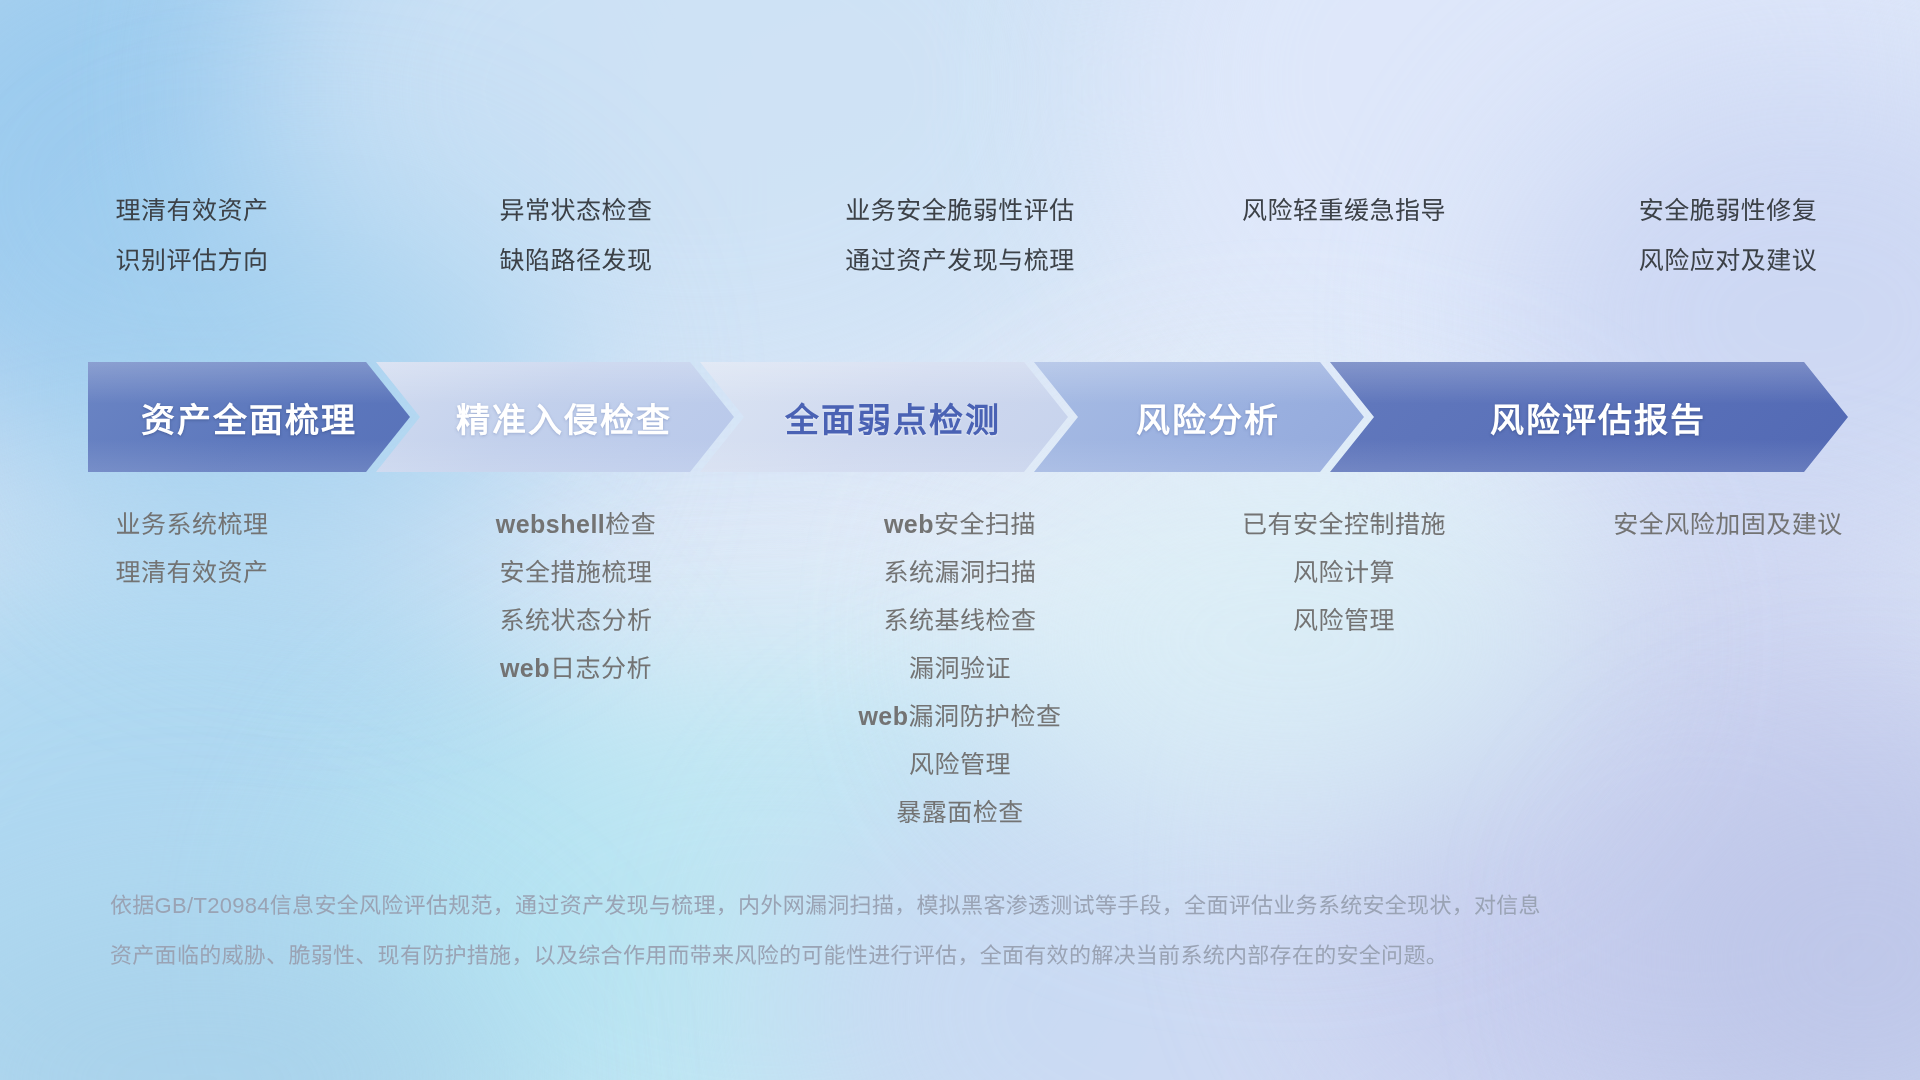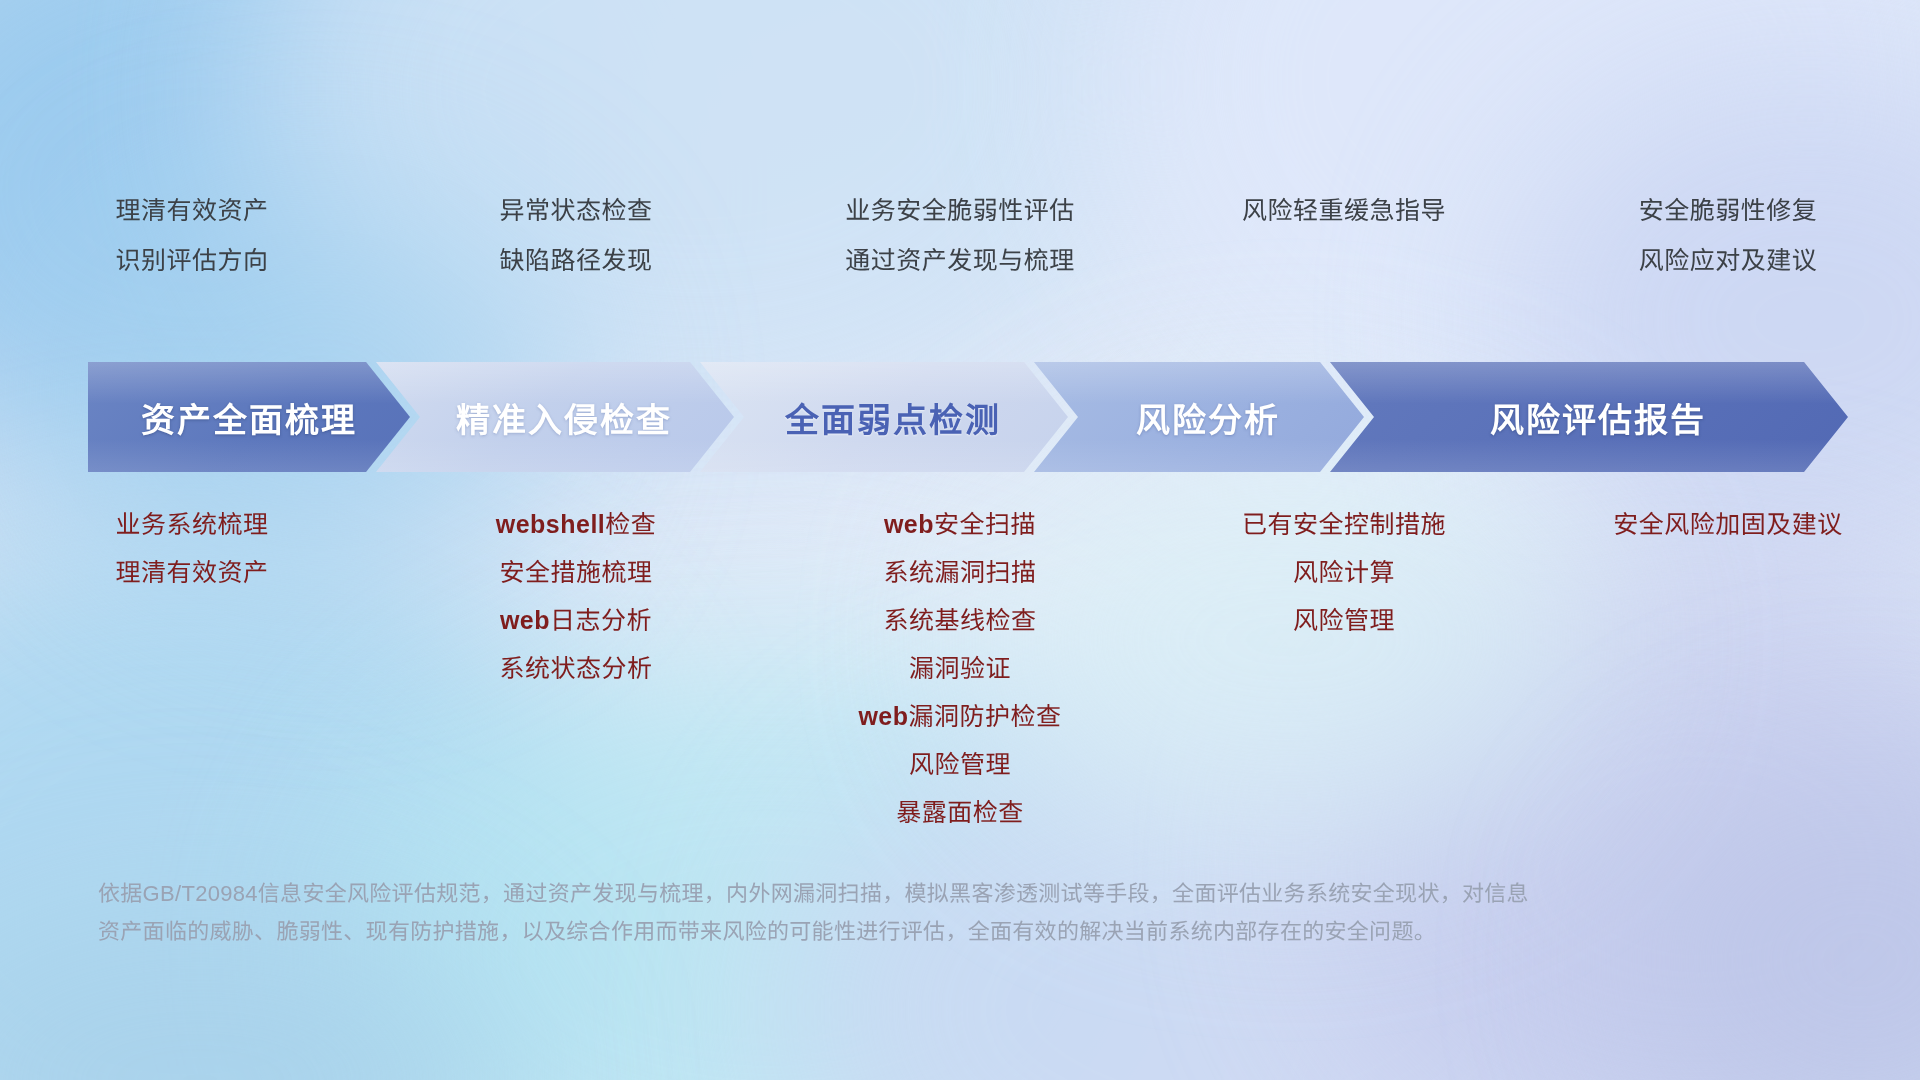--- a/index.html
+++ b/index.html
@@ -128,38 +128,38 @@
     pointer-events:none;
   }
 
   
   #bottom-notes { top: 500px; align-items: flex-start; }
   #bottom-notes .col { padding: 0 10px; }
 
   .note-b {
     font-size: 25px;
     line-height: 48px;
-    color: #7f1d1d;
+    color: #737373;
     letter-spacing: .5px;
     white-space: nowrap;
   }
   .note-b b { font-weight: bold; text-align: center; }
 
   
   #footer {
     position: absolute;
     left: 98px;
     top: 875px;
     width: 1560px;
     font-size: 22px;
     line-height: 38px;
     color: #9aa3b4;
     letter-spacing: .3px;
   }
-  #footer p { margin: 0; }
+  #footer p { margin: 12px; }
 </style>
 </head>
 <body>
 
 <div id="stage">
 
   <div class="bg-layer bg-base"></div>
   <div class="bg-layer">
     <div class="blob blob-a"></div>
     <div class="blob blob-b"></div>
@@ -218,22 +218,22 @@
       </div>
 
     <div class="columns" id="bottom-notes">
         <div class="col">
           <div class="note-b"><span>业务系统梳理</span></div>
           <div class="note-b"><span>理清有效资产</span></div>
         </div>
         <div class="col">
           <div class="note-b"><b>webshell</b><span>检查</span></div>
           <div class="note-b"><span>安全措施梳理</span></div>
+          <div class="note-b"><span>系统状态分析</span></div>
           <div class="note-b"><b>web</b><span>日志分析</span></div>
-          <div class="note-b"><span>系统状态分析</span></div>
         </div>
         <div class="col">
           <div class="note-b"><b>web</b><span>安全扫描</span></div>
           <div class="note-b"><span>系统漏洞扫描</span></div>
           <div class="note-b"><span>系统基线检查</span></div>
           <div class="note-b"><span>漏洞验证</span></div>
           <div class="note-b"><b>web</b><span>漏洞防护检查</span></div>
           <div class="note-b"><span>风险管理</span></div>
           <div class="note-b"><span>暴露面检查</span></div>
         </div>

